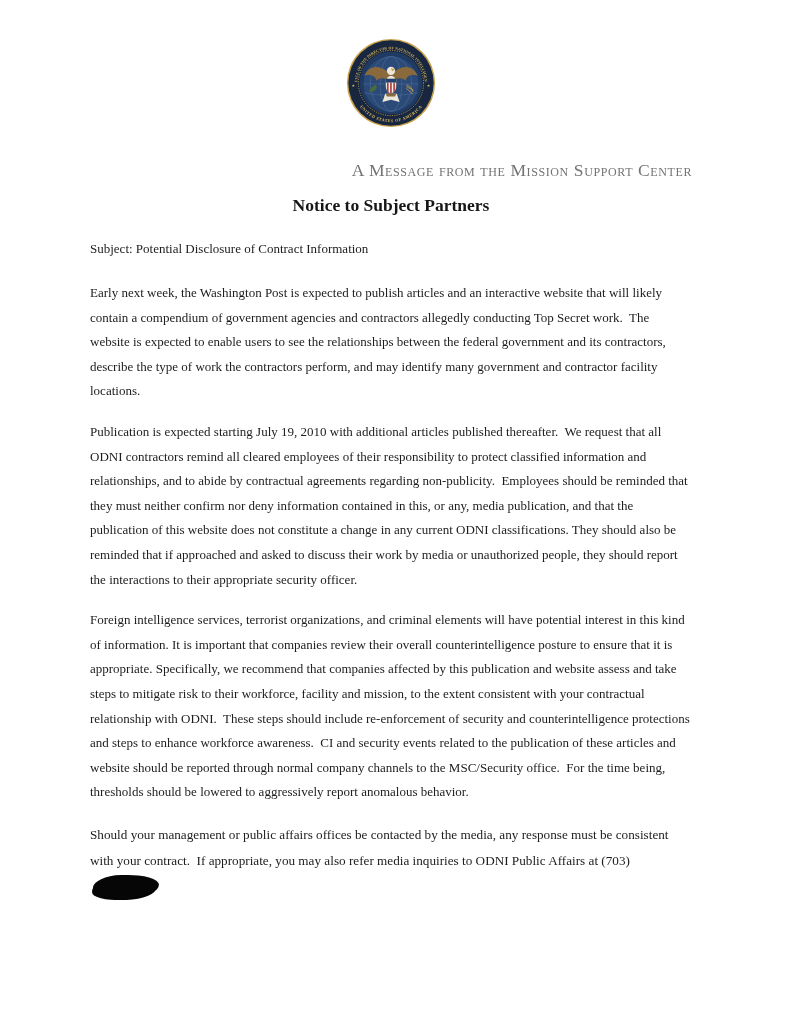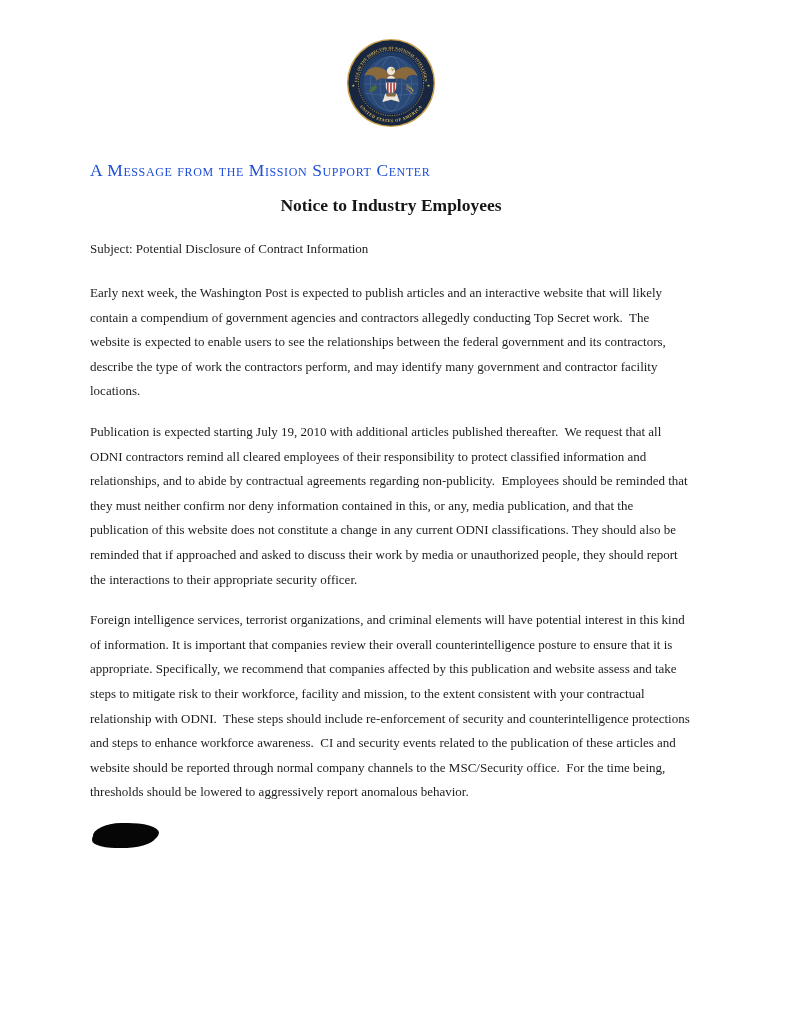--- a/index.html
+++ b/index.html
@@ -20,26 +20,26 @@
     margin-left: 90px;
     padding-top: 38px;
   }
   .seal-wrap {
     width: 90px;
     height: 90px;
     margin: 0 auto;
   }
   .doc-title {
     margin-top: 31px;
-    text-align: left;
+    text-align: right;
     font-size: 17.5px;
     font-weight: normal;
     font-variant: small-caps;
     letter-spacing: 0.6px;
-    color: #1d4ed8;
+    color: #737373;
     line-height: 22px;
   }
   .doc-subtitle {
     margin-top: 13px;
     text-align: center;
     font-size: 17.5px;
     font-weight: bold;
     color: #161616;
     line-height: 22px;
   }
@@ -130,24 +130,24 @@
         </text>
         <text font-size="4.7" fill="#d9b95c" font-family="Liberation Serif, DejaVu Serif, serif" letter-spacing="0.5" font-weight="bold">
           <textPath href="#arcBottom" startOffset="50%" text-anchor="middle">UNITED STATES OF AMERICA</textPath>
         </text>
         <text x="8.2" y="54.5" font-size="4.4" fill="#d9b95c" text-anchor="middle">★</text>
         <text x="91.8" y="54.5" font-size="4.4" fill="#d9b95c" text-anchor="middle">★</text>
       </svg>
     </div>
 
     <h1 class="doc-title">A Message from the Mission Support Center</h1>
-    <h2 class="doc-subtitle">Notice to Industry Employees</h2>
+    <h2 class="doc-subtitle">Notice to Subject Partners</h2>
 
     <p class="subject">Subject: Potential Disclosure of Contract Information</p>
 
     <p class="para first">Early next week, the Washington Post is expected to publish articles and an interactive website that will likely contain a compendium of government agencies and contractors allegedly conducting Top Secret work.  The website is expected to enable users to see the relationships between the federal government and its contractors, describe the type of work the contractors perform, and may identify many government and contractor facility locations.</p>
     <p class="para">Publication is expected starting July 19, 2010 with additional articles published thereafter.  We request that all ODNI contractors remind all cleared employees of their responsibility to protect classified information and relationships, and to abide by contractual agreements regarding non-publicity.  Employees should be reminded that they must neither confirm nor deny information contained in this, or any, media publication, and that the publication of this website does not constitute a change in any current ODNI classifications. They should also be reminded that if approached and asked to discuss their work by media or unauthorized people, they should report the interactions to their appropriate security officer.</p>
     <p class="para">Foreign intelligence services, terrorist organizations, and criminal elements will have potential interest in this kind of information. It is important that companies review their overall counterintelligence posture to ensure that it is appropriate. Specifically, we recommend that companies affected by this publication and website assess and take steps to mitigate risk to their workforce, facility and mission, to the extent consistent with your contractual relationship with ODNI.  These steps should include re-enforcement of security and counterintelligence protections and steps to enhance workforce awareness.  CI and security events related to the publication of these articles and website should be reported through normal company channels to the MSC/Security office.  For the time being, thresholds should be lowered to aggressively report anomalous behavior.</p>
 
-    <p class="para closing"><span class="redaction" title="redacted phone number"></span></p>
+    <p class="para closing"><span>Should your management or public affairs offices be contacted by the media, any response must be consistent with your contract.  If appropriate, you may also refer media inquiries to ODNI Public Affairs at (703)</span><span class="redaction" title="redacted phone number"></span></p>
 
   </div>
 </div>
 
 </body></html>

